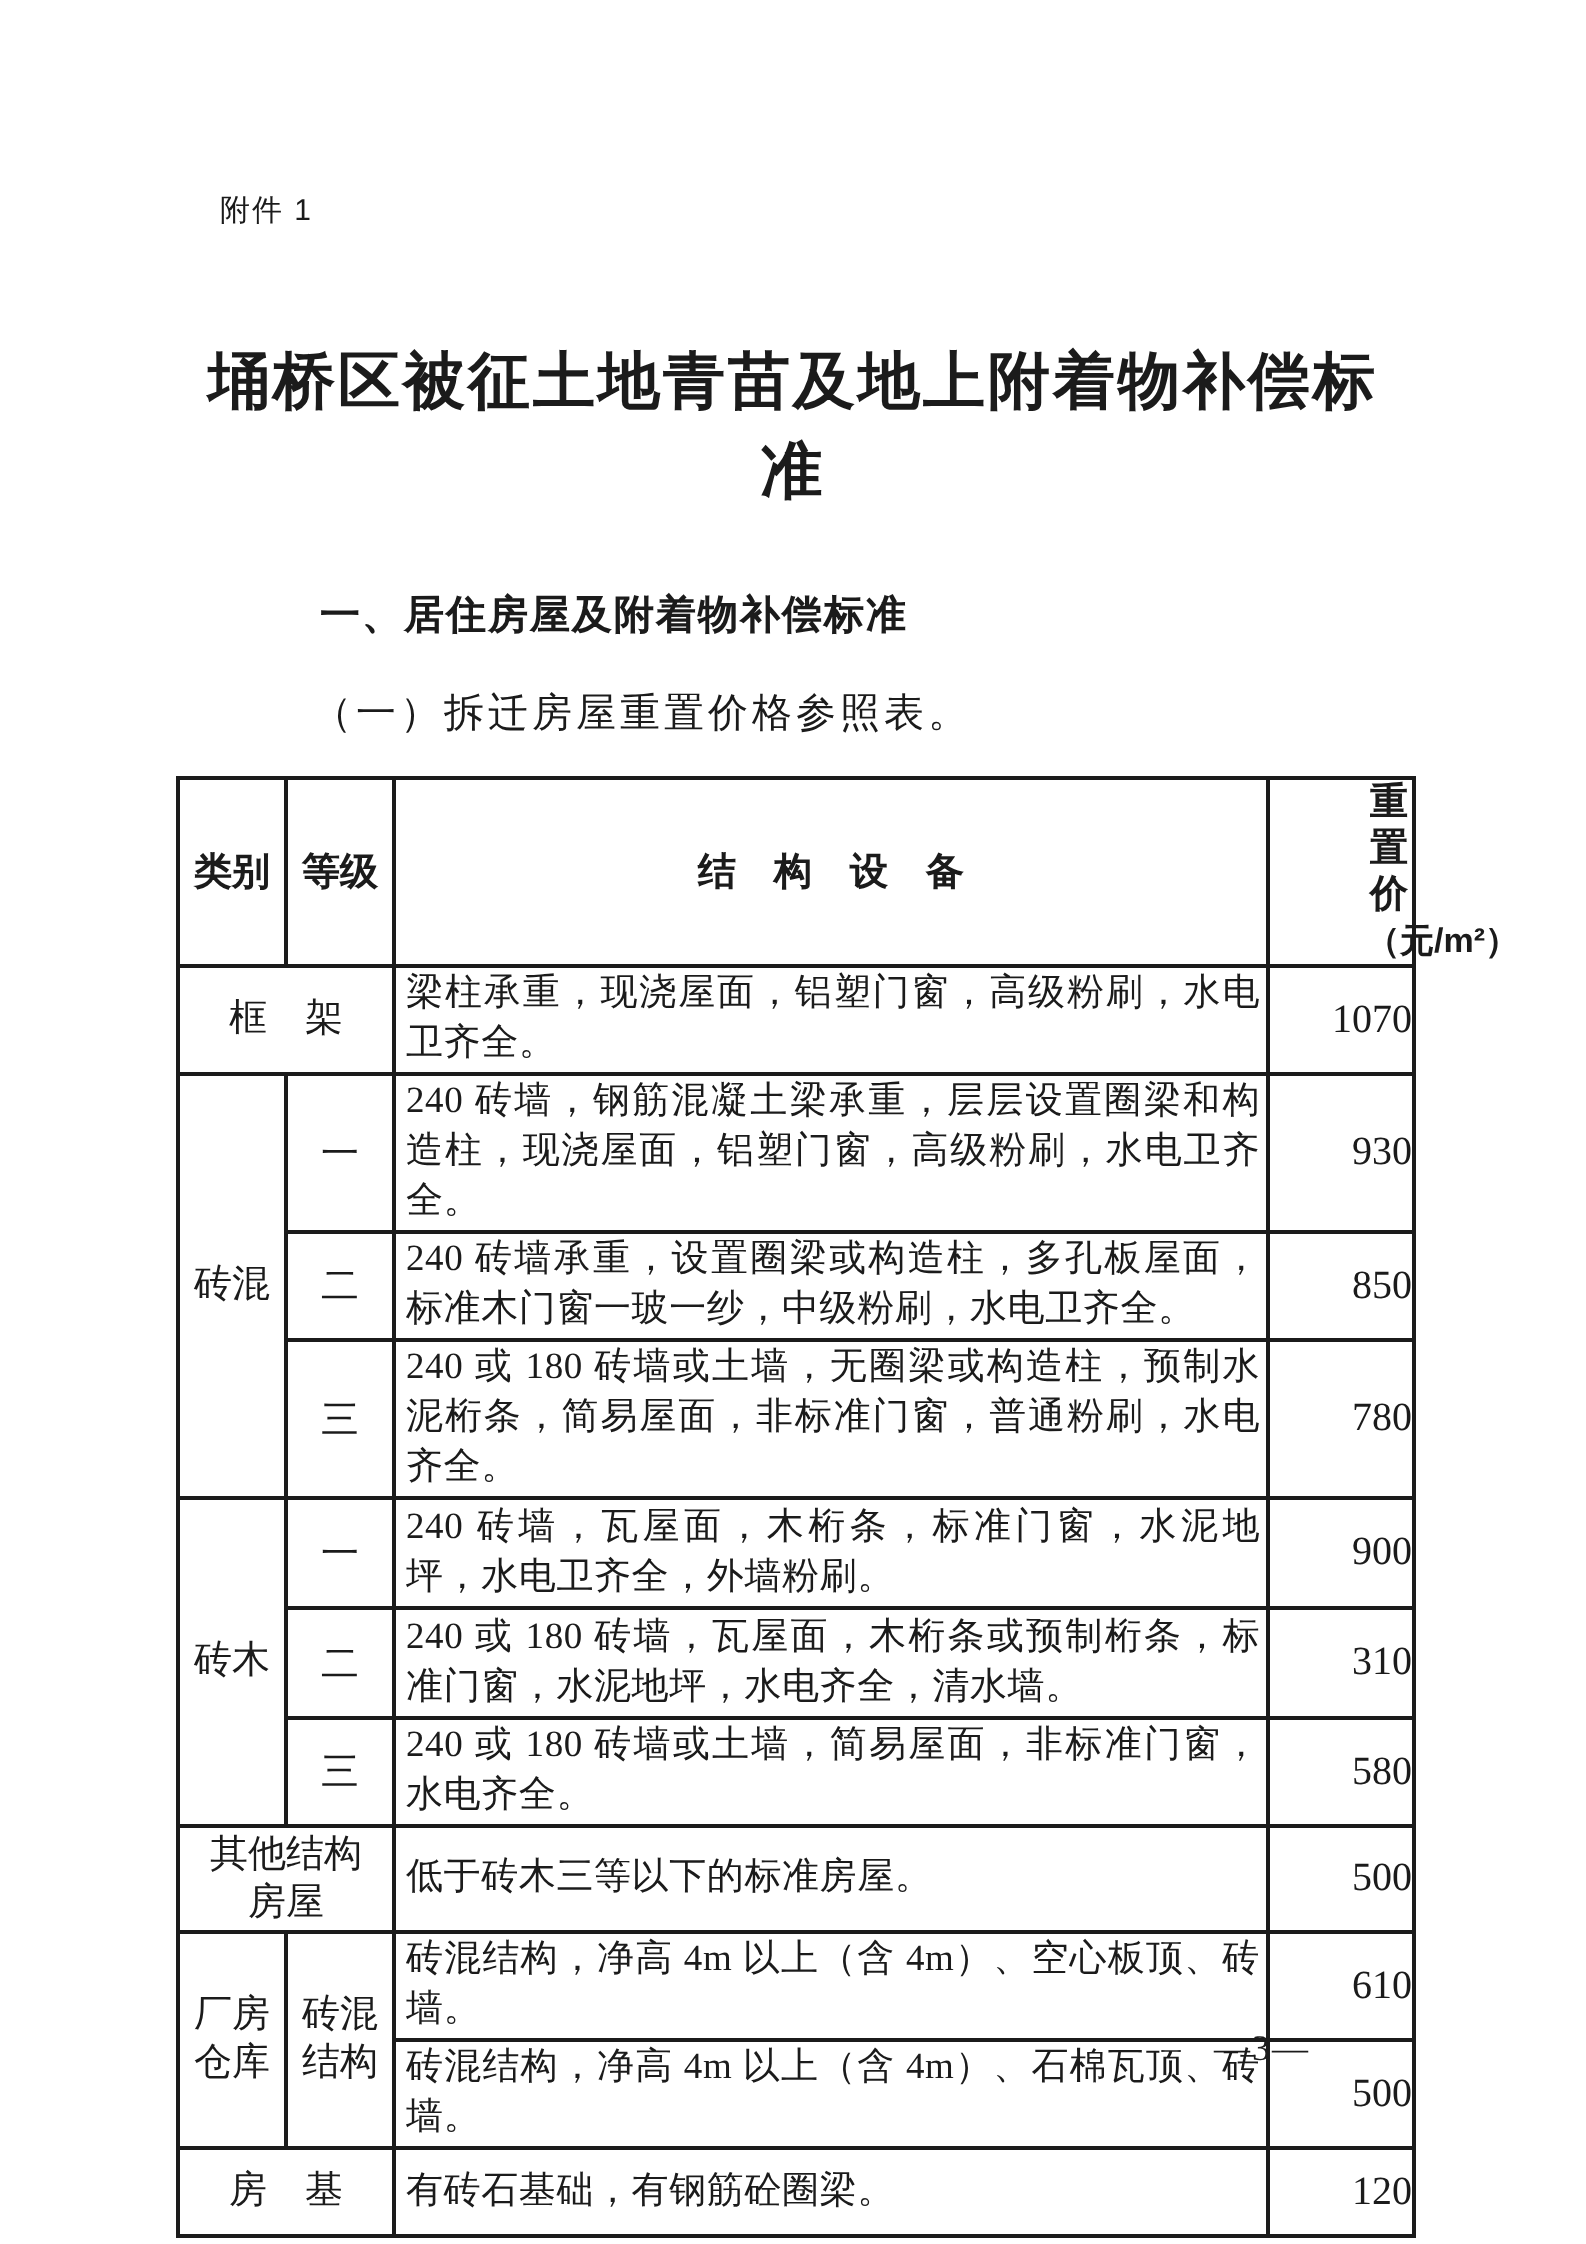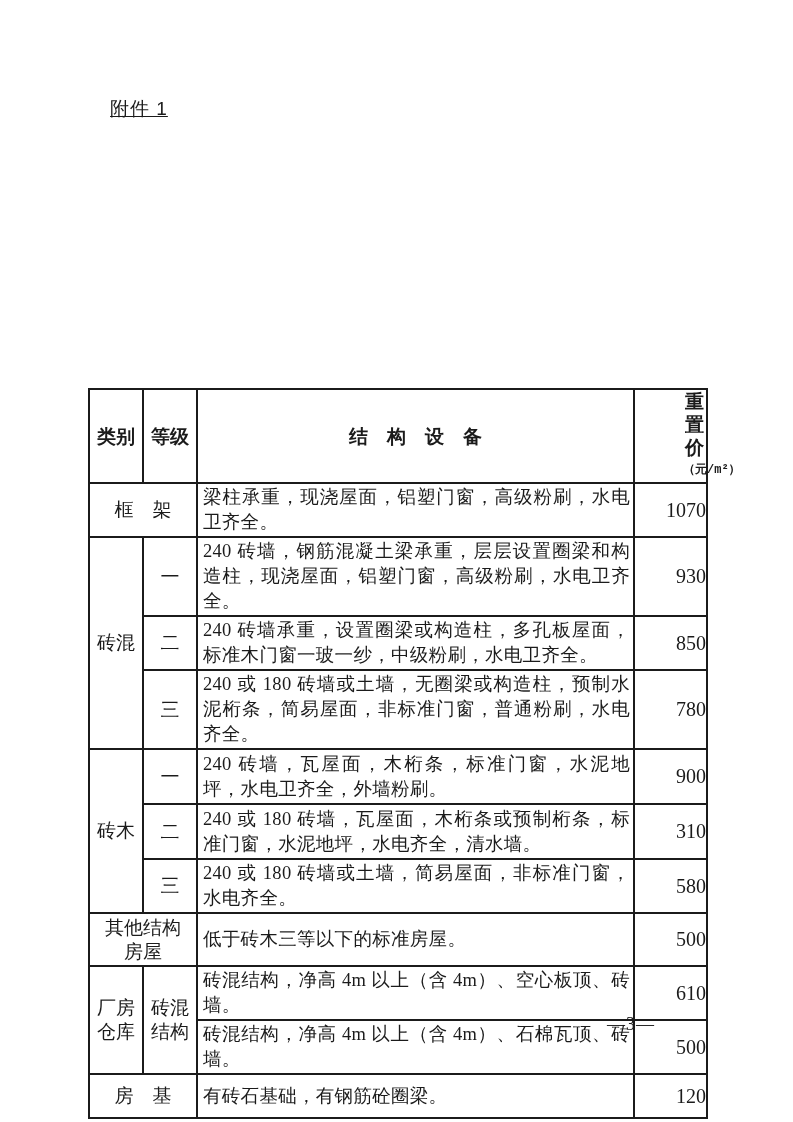--- a/index.html
+++ b/index.html
@@ -13,24 +13,23 @@
     height: 1122px;
     background: #ffffff;
     color: #1b1b1b;
     font-family: "Liberation Serif", "DejaVu Serif", serif;
     overflow: hidden;
   }
   .attachment {
     position: absolute;
     left: 110px;
     top: 96px;
-    font-size: 19px;
+    font-size: 15px;
     font-family: "Liberation Sans", "DejaVu Sans", sans-serif;
     letter-spacing: 1px;
-    text-decoration: underline;
   }
   .doc-title {
     position: absolute;
     left: 0;
     right: 0;
     top: 168px;
     text-align: center;
     font-size: 31px;
     font-weight: bold;
     line-height: 45px;
@@ -70,21 +69,21 @@
     vertical-align: middle;
   }
   .price-table th {
     font-family: "Liberation Sans", "DejaVu Sans", sans-serif;
     font-size: 19px;
     font-weight: bold;
     text-align: center;
     line-height: 23px;
   }
   .blk { display: block; padding-left: 48px; }
-  .unit { font-size: 12px; font-family: Liberation Mono, monospace; }
+  .unit { font-size: 17px; }
   td.cat {
     font-size: 19px;
     text-align: center;
     line-height: 24px;
   }
   td.grade {
     font-size: 19px;
     text-align: center;
   }
   td.desc {
@@ -121,22 +120,28 @@
     letter-spacing: 1px;
   }
 </style>
 </head>
 <body>
 
 <div class="page">
 
   <div class="attachment">附件 1</div>
 
-
-
+  <div class="doc-title">
+    <div>埇桥区被征土地青苗及地上附着物补偿标</div>
+    <div>准</div>
+  </div>
+
+  <div class="section-heading">一、居住房屋及附着物补偿标准</div>
+
+  <div class="subsection-heading">（一）拆迁房屋重置价格参照表。</div>
 
   <table class="price-table">
     <colgroup>
         <col class="c1">
         <col class="c2">
         <col class="c3">
         <col class="c4">
       </colgroup>
     <tbody>
       <tr class="rh">

